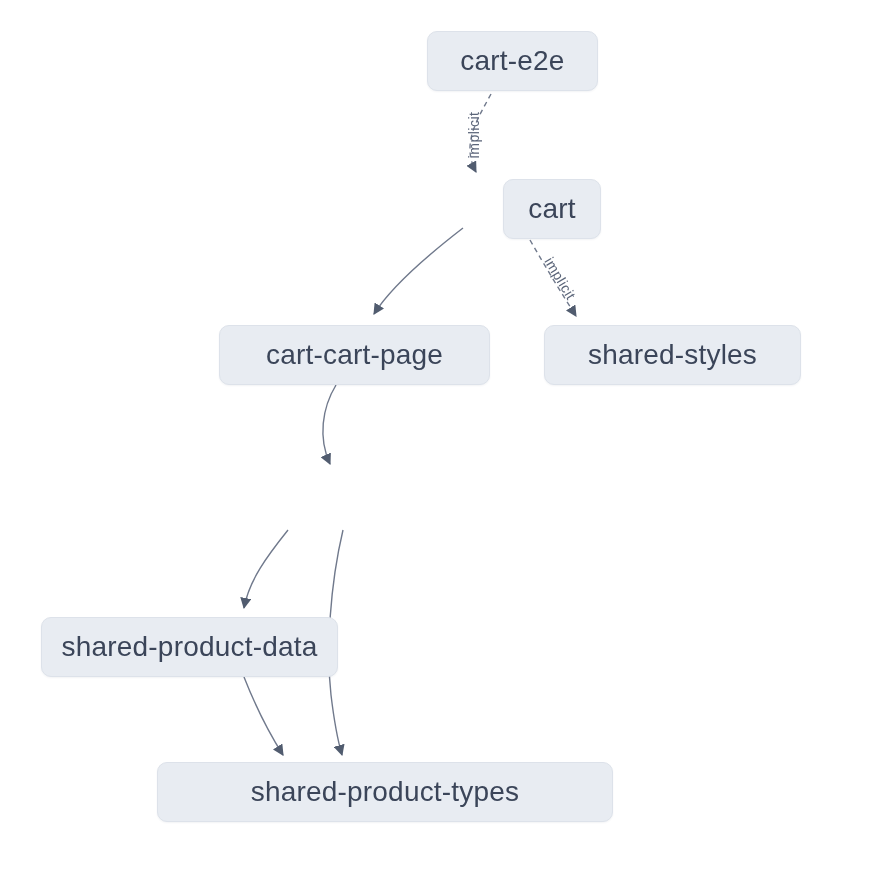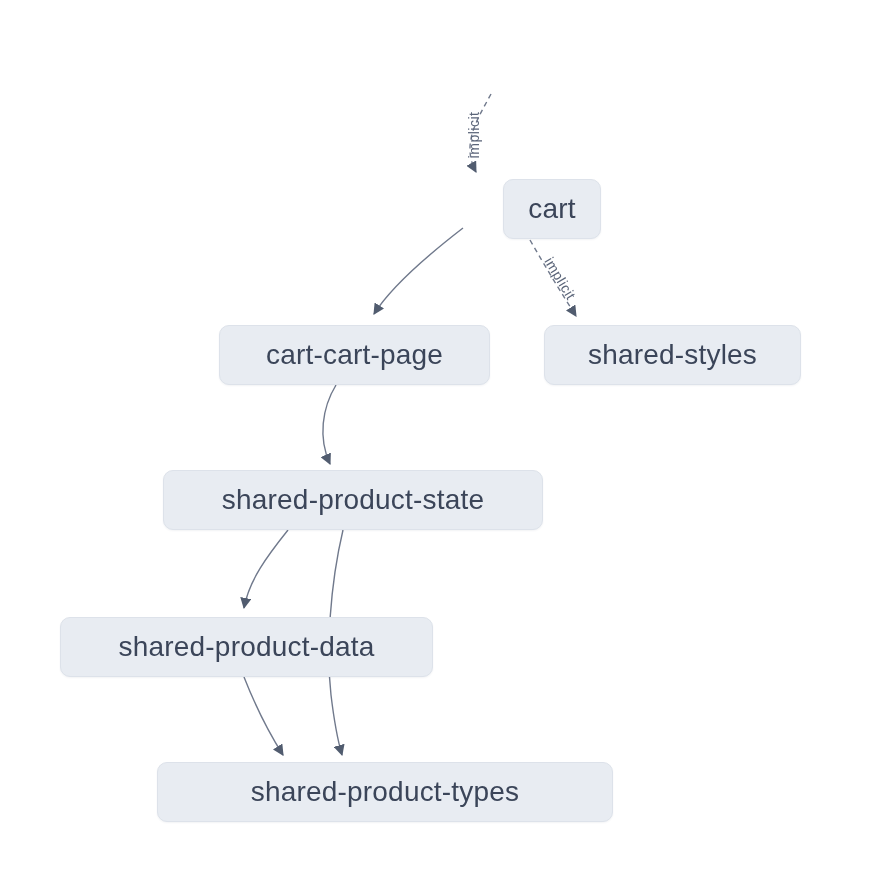--- a/index.html
+++ b/index.html
@@ -68,32 +68,32 @@
         <path d="M 463 228 C 428 255, 391 287, 374 314" class="edge" marker-end="url(#arrowhead)"></path>
         <path d="M 530 240 C 546 268, 562 294, 576 316" class="edge implicit" marker-end="url(#arrowhead)"></path>
         <text class="edge-label" text-anchor="middle" transform="translate(556 281) rotate(59)">implicit</text>
         <path d="M 336 385 C 322 408, 318 438, 330 464" class="edge" marker-end="url(#arrowhead)"></path>
         <path d="M 288 530 C 268 555, 249 580, 244 608" class="edge" marker-end="url(#arrowhead)"></path>
         <path d="M 343 530 C 330 585, 326 650, 331 695 C 334 720, 337 738, 342 755" class="edge" marker-end="url(#arrowhead)"></path>
         <path d="M 244 677 C 255 705, 269 733, 283 755" class="edge" marker-end="url(#arrowhead)"></path>
       </g>
   </svg>
   <div class="nodes-layer" id="nodes-layer">
+      <div class="node" style="left: 427px; top: 31px; width: 171px; height: 60px;">
+        <span>cart-e2e</span>
+      </div>
       <div class="node" style="left: 464px; top: 179px; width: 98px; height: 60px; margin-left: 39px;">
         <span>cart</span>
       </div>
       <div class="node" style="left: 219px; top: 325px; width: 271px; height: 60px;">
         <span>cart-cart-page</span>
       </div>
       <div class="node" style="left: 544px; top: 325px; width: 257px; height: 60px;">
         <span>shared-styles</span>
       </div>
-      <div class="node" style="left: 163px; top: 470px; width: 380px; height: 60px;">
-        <span>shared-product-state</span>
-      </div>
-      <div class="node" style="left: 60px; top: 617px; width: 373px; height: 60px; text-align: right;">
+      <div class="node" style="left: 41px; top: 617px; width: 297px; height: 60px; text-align: right;">
         <span>shared-product-data</span>
       </div>
       <div class="node" style="left: 157px; top: 762px; width: 456px; height: 60px;">
         <span>shared-product-types</span>
       </div>
     </div>
 </div>
 
 </body></html>

